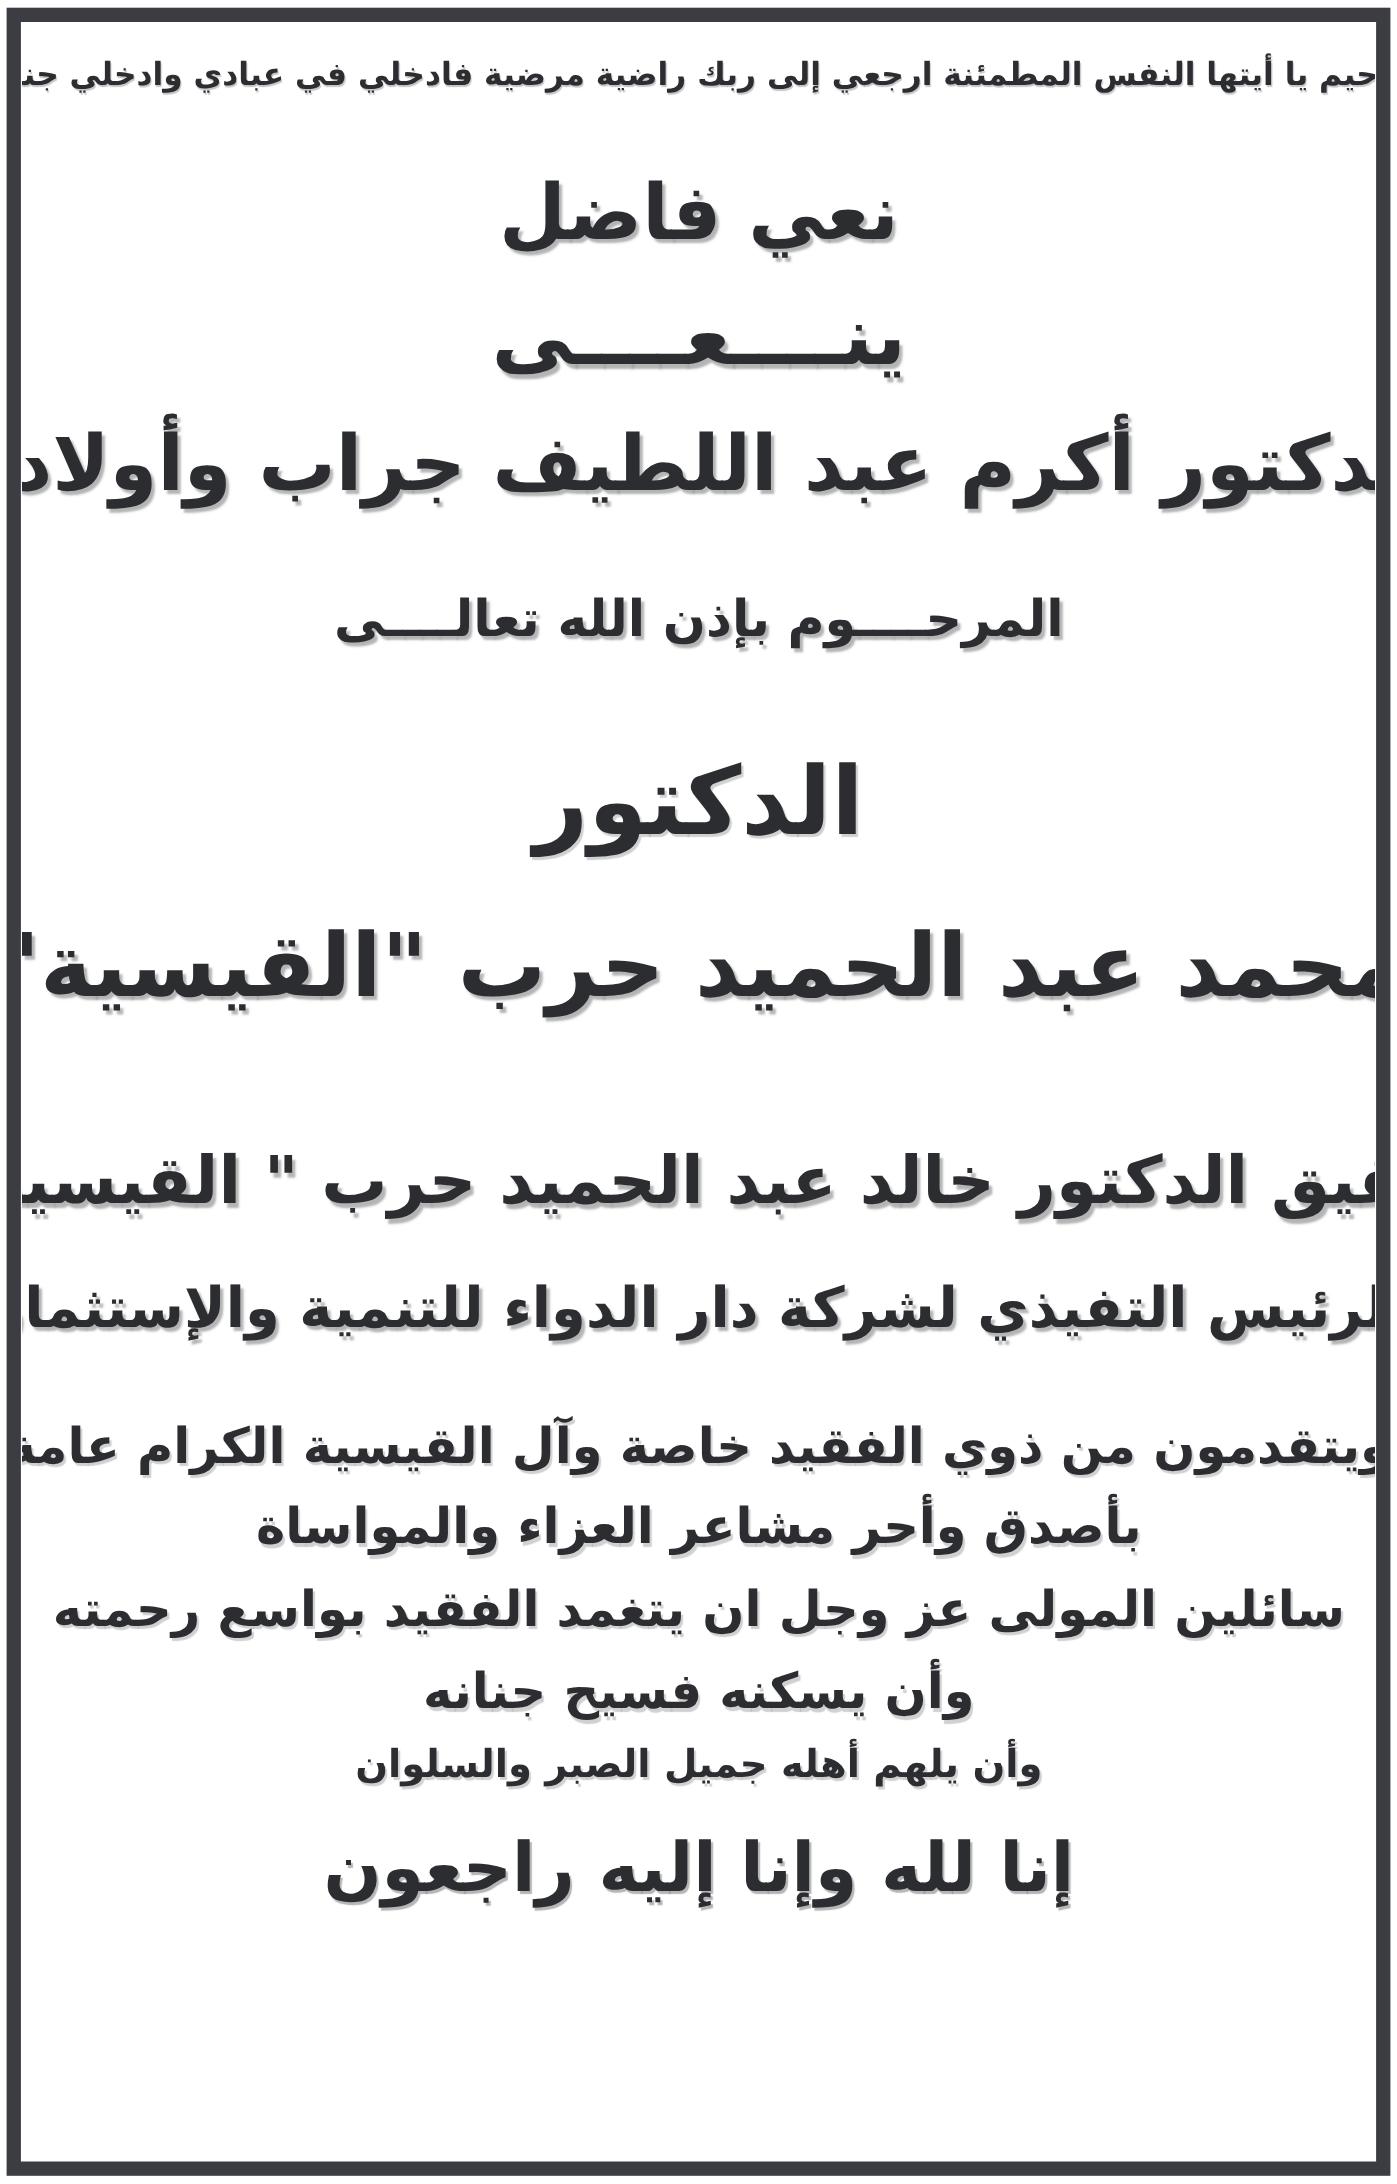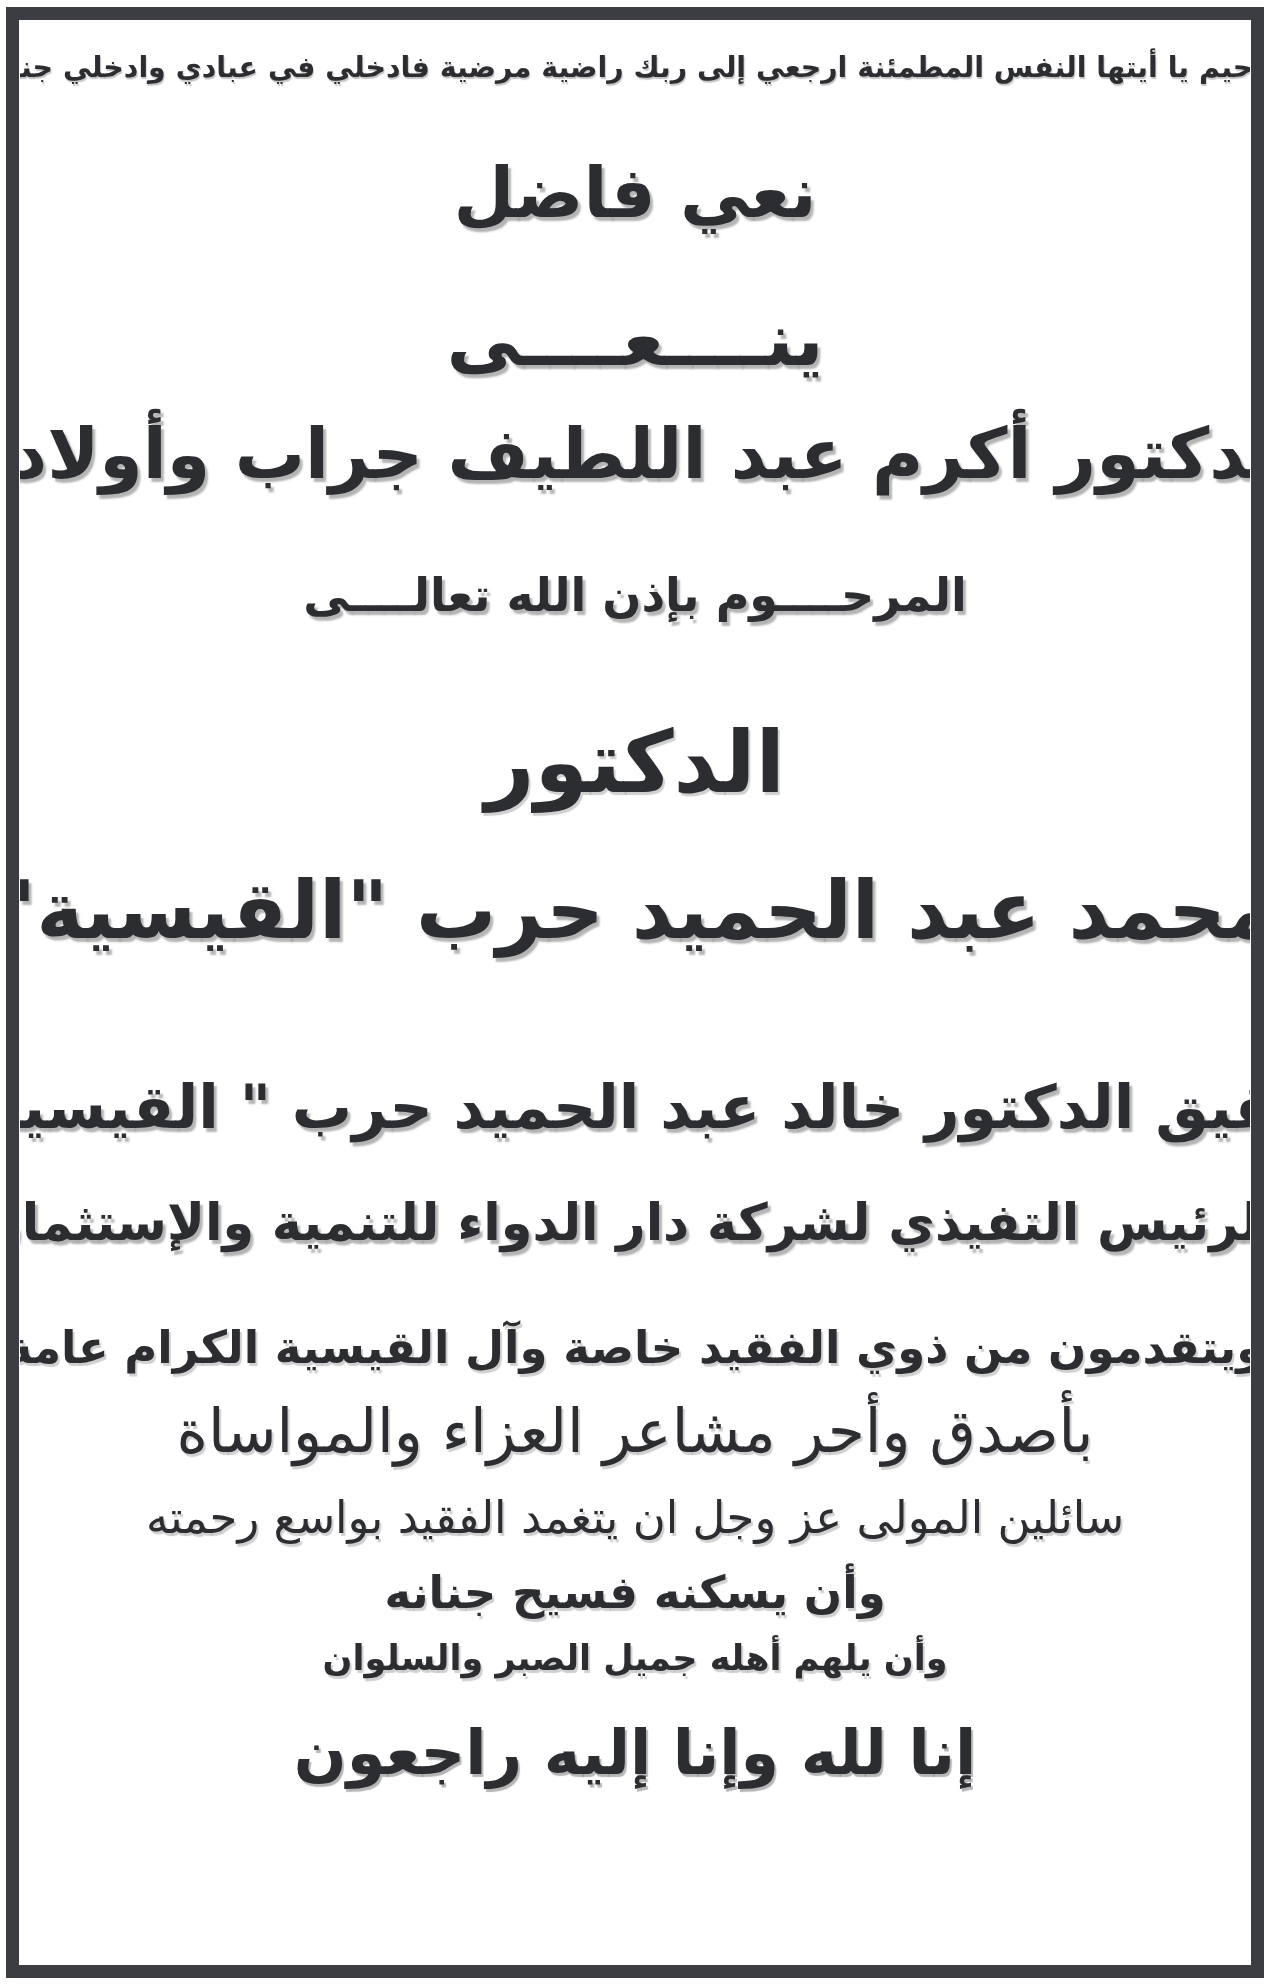--- a/index.html
+++ b/index.html
@@ -41,30 +41,30 @@
     padding: 14px 0 16px 0;
     font-size: 29px;
     font-weight: bold;
     line-height: 1.5;
     letter-spacing: 0px;
     transform: scaleX(0.98);
     text-shadow: 1px 2px 1px rgba(140,140,142,0.5);
   }
   .title          { margin-top: 40px; font-size: 70px; font-weight: bold; line-height: 1.35; }
   .sorrow         { margin-top: 18px; font-size: 70px; font-weight: bold; line-height: 1.35; }
-  .mourns         { margin-top: 50px; font-size: 74px; font-weight: bold; line-height: 1.35; }
+  .mourns         { margin-top: 17px; font-size: 74px; font-weight: bold; line-height: 1.35; }
   .mourner        { margin-top: 15px; font-size: 70px; font-weight: bold; line-height: 1.4; }
   .deceased-intro { margin-top: 60px; font-size: 46px; font-weight: bold; line-height: 1.4; }
   .deceased-title { margin-top: 75px; font-size: 86px; font-weight: bold; line-height: 1.4; }
   .deceased-name  { margin-top: 30px; font-size: 80px; font-weight: bold; line-height: 1.45; }
   .relation       { margin-top: 95px; font-size: 60px; font-weight: bold; line-height: 1.45; }
   .position       { margin-top: 35px; font-size: 51px; font-weight: bold; line-height: 1.45; }
   .condolence-1   { margin-top: 55px; font-size: 45px; font-weight: bold; line-height: 1.45; }
-  .condolence-2   { margin-top: 8px;  font-size: 60px; font-weight: normal; line-height: 1.45; }
-  .prayer-1       { margin-top: 10px; font-size: 45px; font-weight: normal; line-height: 1.45; }
+  .condolence-2   { margin-top: 8px;  font-size: 45px; font-weight: bold; line-height: 1.45; }
+  .prayer-1       { margin-top: 10px; font-size: 45px; font-weight: bold; line-height: 1.45; }
   .prayer-2       { margin-top: 10px; font-size: 45px; font-weight: bold; line-height: 1.45; }
   .prayer-3       { margin-top: 8px;  font-size: 35px; font-weight: bold; line-height: 1.45; }
   .closing-verse  {
     margin-top: 22px;
     font-size: 62px;
     font-weight: bold;
     line-height: 1.5;
     text-shadow: 2px 3px 1px rgba(120,120,122,0.55);
   }
 </style>

